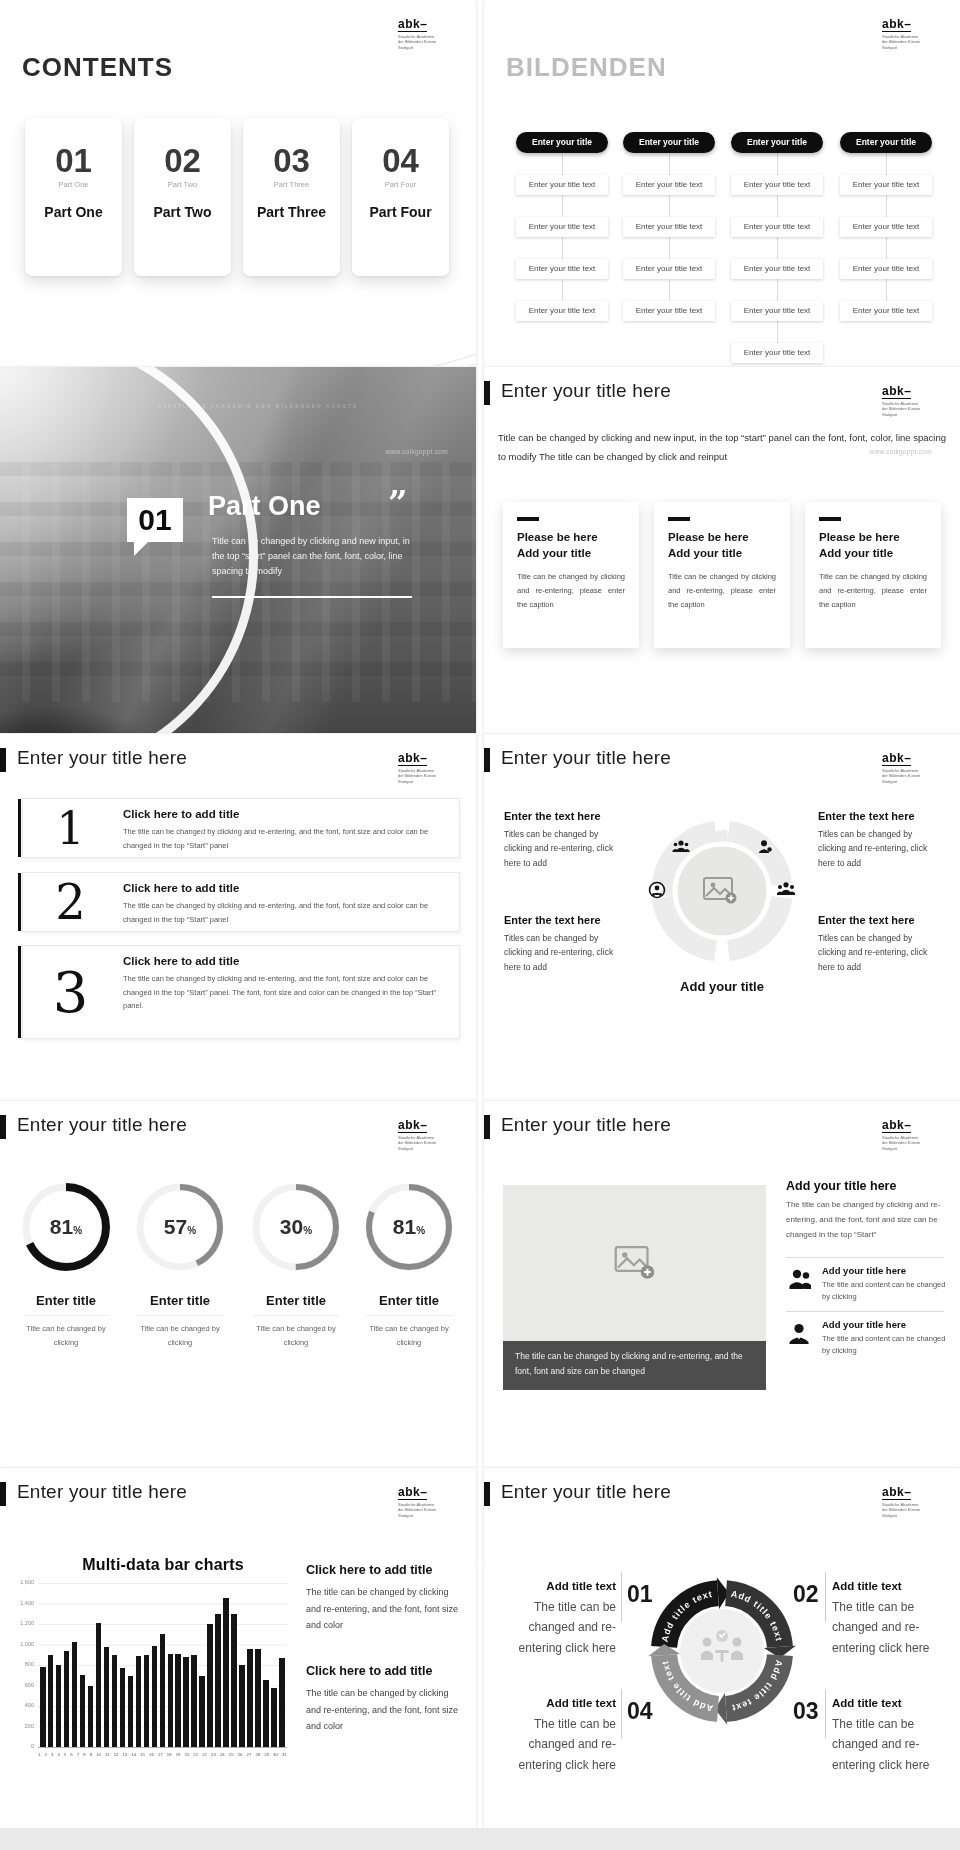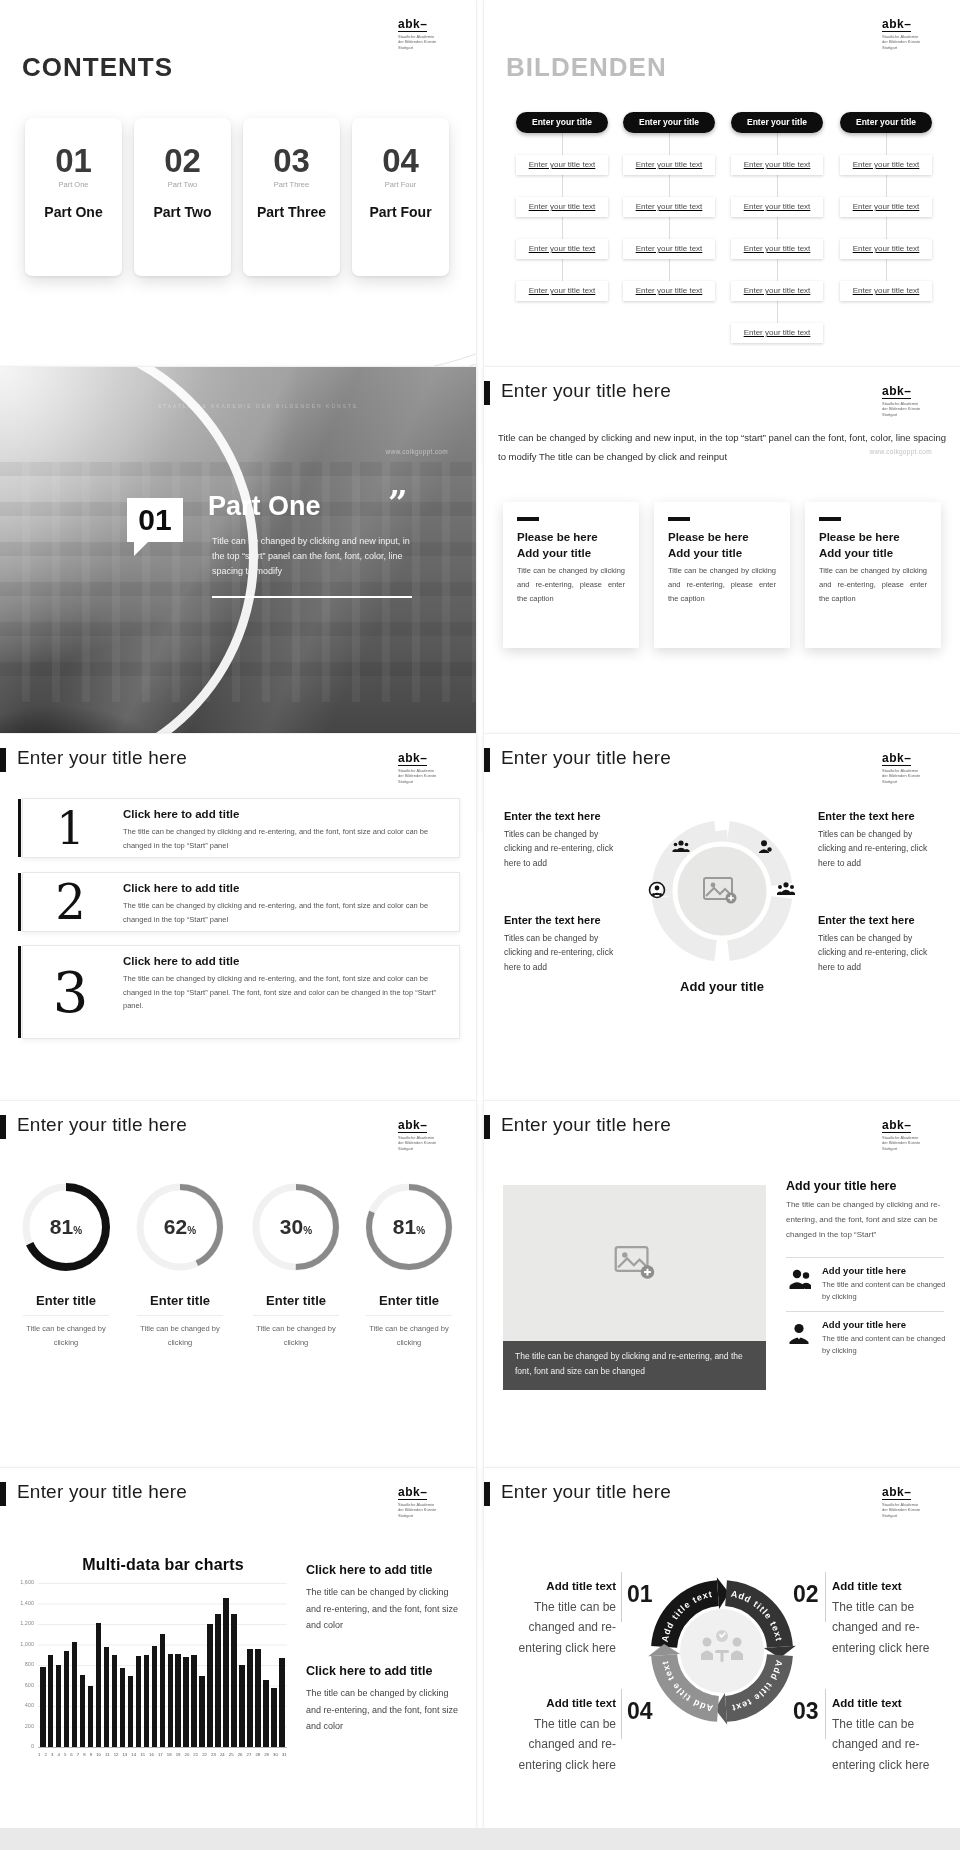--- a/index.html
+++ b/index.html
@@ -21,21 +21,21 @@
   
   .big-title{position:absolute;left:22px;top:52px;font-size:26px;font-weight:bold;color:#2d2d2d;letter-spacing:1px;}
   .toc-card{position:absolute;top:118px;width:97px;height:158px;background:#fff;border-radius:7px;text-align:center;
     box-shadow:0 6px 16px rgba(0,0,0,.13),0 1px 3px rgba(0,0,0,.08);z-index:2;}
   .toc-num{margin-top:26px;font-size:33px;font-weight:bold;color:#3a3a3a;line-height:1;}
   .toc-sub{font-size:7.5px;color:#a3a3a3;margin-top:3px;}
   .toc-label{font-size:14px;font-weight:bold;color:#141414;margin-top:15px;}
 
   
   .ov-title{position:absolute;left:22px;top:52px;font-size:26px;font-weight:bold;color:#bdbdbd;letter-spacing:1px;}
-  .ov-col{position:absolute;top:112px;width:92px;background-image:linear-gradient(#dcdcdc,#dcdcdc);background-size:1px 92%;background-position:top center;background-repeat:no-repeat;text-decoration:underline;}
+  .ov-col{position:absolute;top:132px;width:92px;background-image:linear-gradient(#dcdcdc,#dcdcdc);background-size:1px 92%;background-position:top center;background-repeat:no-repeat;}
   .ov-pill{height:21px;border-radius:11px;background:#0d0d0d;color:#fff;font-size:8.5px;font-weight:bold;text-align:center;line-height:21px;box-shadow:0 2px 4px rgba(0,0,0,.3);}
   .ov-item{height:20px;margin-top:22px;background:#fff;box-shadow:0 1px 3px rgba(0,0,0,.18);font-size:8px;color:#4a4a4a;text-align:center;line-height:20px;}
 
   
   .photo{position:absolute;inset:0;background:
     radial-gradient(ellipse 170px 100px at 12% 88%, rgba(8,8,8,.85), transparent 70%),
     radial-gradient(circle at 0% 0%, rgba(250,250,250,.95), rgba(250,250,250,.55) 22%, transparent 45%),
     linear-gradient(105deg, rgba(255,255,255,.20) 0%, transparent 20%),
     linear-gradient(115deg, transparent 30%, rgba(255,255,255,.17) 42%, transparent 52%, rgba(255,255,255,.10) 63%, transparent 72%),
     linear-gradient(180deg,#8d8d8d 0%,#727272 30%,#5a5a5a 58%,#303030 100%);}
@@ -49,21 +49,21 @@
   .sec-title{position:absolute;left:208px;top:124px;font-size:27px;font-weight:bold;color:#fff;}
   .sec-quote{position:absolute;left:388px;top:116px;font-size:34px;font-weight:bold;color:#fff;font-family:"DejaVu Serif",serif;}
   .sec-body{position:absolute;left:212px;top:167px;width:212px;font-size:9px;color:#f2f2f2;line-height:1.68;}
   .sec-line{position:absolute;left:212px;top:229px;width:200px;height:2px;background:#fff;}
 
   
   .intro{position:absolute;left:14px;top:62px;width:448px;font-size:9.5px;line-height:1.95;color:#2e2e2e;text-align:justify;}
   .pcard{position:absolute;top:135px;width:136px;height:146px;background:#fff;box-shadow:0 4px 12px rgba(0,0,0,.14);padding:15px 14px 0;box-sizing:border-box;}
   .pcard-dash{width:22px;height:4px;background:#111;margin-bottom:9px;}
   .pcard-h{font-size:11.5px;font-weight:bold;color:#141414;line-height:1.35;}
-  .pcard-b{margin-top:3px;font-size:7.5px;color:#4c4c4c;line-height:1.85;text-align:justify;}
+  .pcard-b{margin-top:9px;font-size:7.5px;color:#4c4c4c;line-height:1.85;text-align:justify;}
 
   
   .nrow{position:absolute;left:22px;width:436px;background:#fff;border:1px solid #e8e8e8;box-shadow:0 2px 5px rgba(0,0,0,.06);}
   .nbar{position:absolute;left:-5px;top:0;width:2.5px;height:100%;background:#0f0f0f;}
   .nnum{position:absolute;left:0;top:0;width:95px;height:100%;display:flex;align-items:center;justify-content:center;font-family:"DejaVu Serif",serif;color:#111;}
   .nh{position:absolute;left:100px;top:9px;font-size:11.5px;font-weight:bold;color:#151515;}
   .nb{position:absolute;left:100px;top:26px;width:322px;font-size:7.5px;color:#555;line-height:1.8;}
 
   
   .c6-block{position:absolute;width:122px;}
@@ -393,21 +393,21 @@
           <span>81</span>
           <span class="pct">%</span>
         </div>
     </div>
     <div class="don" style="left:135px">
       <svg width="90" height="90" viewBox="0 0 90 90">
         <circle cx="45" cy="45" r="40" fill="none" stroke="#f1f1f1" stroke-width="7"></circle>
         <circle class="donut-fg" cx="45" cy="45" r="40" fill="none" transform="rotate(-90 45 45)" style="stroke-dasharray: 108.071, 251.327; stroke: rgb(138, 138, 138);"></circle>
       </svg>
       <div class="don-val">
-          <span>62</span>
+          <span>57</span>
           <span class="pct">%</span>
         </div>
     </div>
     <div class="don" style="left:251px">
       <svg width="90" height="90" viewBox="0 0 90 90">
         <circle cx="45" cy="45" r="40" fill="none" stroke="#f1f1f1" stroke-width="7"></circle>
         <circle class="donut-fg" cx="45" cy="45" r="40" fill="none" transform="rotate(-90 45 45)" style="stroke-dasharray: 125.664, 251.327; stroke: rgb(138, 138, 138);"></circle>
       </svg>
       <div class="don-val">
           <span>30</span>

